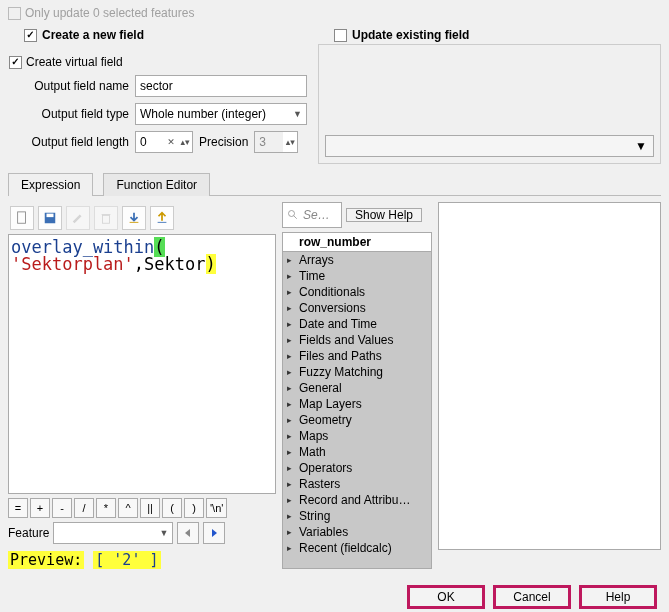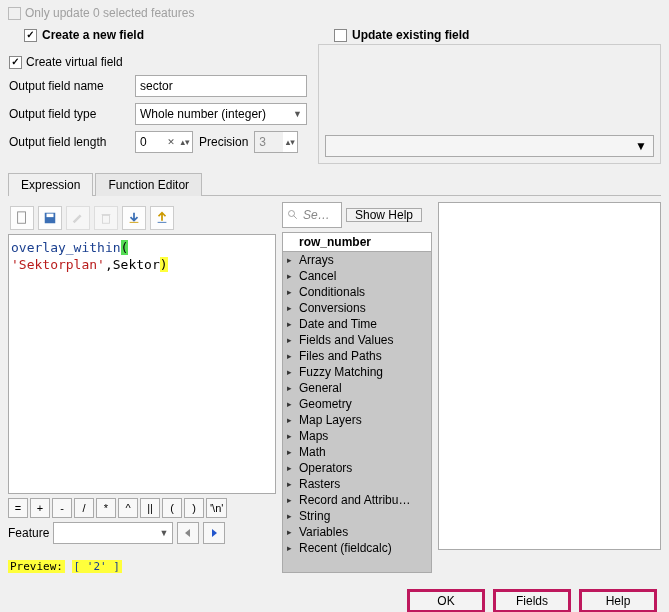--- a/index.html
+++ b/index.html
@@ -9,54 +9,54 @@
   .disabled { color: #a0a0a0; }
   .checkbox { width: 13px; height: 13px; border: 1px solid #888; background: #fff; display: inline-flex; align-items: center; justify-content: center; font-size: 10px; line-height: 1; }
   .checkbox.disabled { border-color: #bbb; background: #f0f0f0; }
   .checkbox.checked::after { content: "✓"; color: #000; font-weight: bold; }
   .topcols { display: flex; gap: 10px; margin-top: 4px; }
   .leftcol { flex: 0 0 300px; }
   .rightcol { flex: 1; }
   .groupbox { border: 1px solid transparent; padding: 2px 0 6px 0; }
   .group-title { font-weight: bold; display: flex; align-items: center; gap: 5px; padding: 2px 16px; }
   .field-row { display: flex; align-items: center; gap: 6px; margin-top: 6px; }
-  .label { min-width: 120px; }
+  .label { min-width: 120px; text-align: right; }
   input[type=text].txt { border: 1px solid #aaa; background: #fff; height: 22px; padding: 0 4px; font-family: inherit; font-size: 12px; }
   .combo { border: 1px solid #aaa; background: #fff; height: 22px; display: flex; align-items: center; justify-content: space-between; padding: 0 4px; }
   .combo .arrow { font-size: 9px; color: #555; }
   .spin { display: flex; align-items: center; border: 1px solid #aaa; background: #fff; height: 22px; }
   .spin input { border: none; width: 28px; text-align: left; padding: 0 4px; font-family: inherit; font-size: 12px; height: 20px; }
   .spin .btns { display: flex; flex-direction: row; }
   .spin .sb { width: 14px; height: 20px; display:flex; align-items:center; justify-content:center; font-size: 9px; color:#555;}
   .spin.disabled input { color: #888; background:#f0f0f0; }
   .right-box { border: 1px solid #ccc; background: #f0f0f0; height: 120px; padding: 6px; display:flex; flex-direction:column; justify-content:flex-end;}
   .right-combo { border: 1px solid #aaa; background: #f5f5f5; height: 22px; display:flex; align-items:center; justify-content:flex-end; padding:0 6px;}
   .tabs { display: flex; margin-top: 8px; border-bottom: 1px solid #bbb; }
-  .tab { border: 1px solid #bbb; border-bottom: none; padding: 4px 12px; background: #e8e8e8; margin-right: 2px; position: relative; top: 1px;}
+  .tab { border: 1px solid #bbb; border-bottom: none; padding: 4px 12px; background: #e8e8e8; margin-right: 10px; position: relative; top: 1px;}
   .tab.active { background: #f0f0f0; }
   .tabcontent { display: flex; gap: 6px; padding-top: 6px; }
   .col-a { flex: 0 0 268px; display:flex; flex-direction:column; }
   .col-b { flex: 0 0 150px; display:flex; flex-direction:column; }
   .col-c { flex: 1; }
   .toolbar { display: flex; gap: 4px; padding: 4px 2px;}
   .tbtn { width: 24px; height: 24px; border: 1px solid #ccc; background: #fdfdfd; display:flex; align-items:center; justify-content:center; }
   .tbtn.disabled { opacity: 0.5; }
   .tbtn svg { width:14px; height:14px; }
-  .editor { border:1px solid #aaa; background:#fff; height:260px; padding:4px 2px; font-family: Consolas, monospace; font-size:13px; line-height:17px; overflow:hidden;}
+  .editor { border:1px solid #aaa; background:#fff; height:260px; padding:4px 2px; font-family: Consolas, monospace; font-size:17px; line-height:17px; overflow:hidden;}
   .editor .hl-fn { color:#1a3f8f; }
   .editor .hl-paren1 { background: #55dd55; color:#000;}
   .editor .hl-str { color:#b91c1c; }
   .editor .hl-arg { color:#000; }
   .editor .hl-paren2 { background: #ffff3b; color:#000;}
   .oprow { display:flex; gap:2px; margin-top:4px;}
   .opbtn { border:1px solid #aaa; background:#f8f8f8; min-width:20px; height:20px; display:flex; align-items:center; justify-content:center; font-size:11px; padding:0 3px;}
   .feat-row { display:flex; align-items:center; gap:4px; margin-top:4px;}
   .navbtn { border:1px solid #aaa; background:#f8f8f8; width:22px; height:22px; display:flex; align-items:center; justify-content:center;}
   .navbtn svg{width:10px;height:10px;}
-  .preview { margin-top:16px; font-family: Consolas, monospace; font-size:11px;}
+  .preview { margin-top:7px; font-family: Consolas, monospace; font-size:15px;}
   .preview .lbl { background:#ffff3b; padding:0 2px;}
   .preview .val { background:#ffff3b; padding:0 2px; color:#1a3f8f;}
   .search { border:1px solid #aaa; background:#fff; height:26px; display:flex; align-items:center; padding:0 4px; gap:4px; width:60px;}
   .search svg{width:12px;height:12px;}
   .search span{ color:#888; font-style:italic; white-space:nowrap; overflow:hidden;}
   .helpbtn { border:1px solid #aaa; background:#f3f3f3; height:14px; padding:0 8px; display:flex; align-items:center;}
   .funclist { border:1px solid #aaa; background:#c8c8c8; flex:1; margin-top:4px; overflow:hidden;}
   .funclist .hdr { background:#fff; font-weight:bold; padding:2px 6px 2px 16px; border-bottom:1px solid #aaa;}
   .funclist .item { padding:1px 4px 1px 4px; display:flex; align-items:center; gap:2px; white-space:nowrap; overflow:hidden; text-overflow:ellipsis;}
   .funclist .item::before { content:"▸"; font-size:9px; color:#333; width:10px; display:inline-block;}
@@ -215,45 +215,45 @@
               <line x1="9" y1="9" x2="13" y2="13" stroke="#888"></line>
             </svg>
           <span>Se…</span>
         </div>
         <div class="helpbtn">Show Help</div>
       </div>
       <div class="funclist">
         <div class="hdr">row_number</div>
         <div id="funcitems">
             <div class="item">Arrays</div>
-            <div class="item">Cancel</div>
+            <div class="item">Time</div>
             <div class="item">Conditionals</div>
             <div class="item">Conversions</div>
             <div class="item">Date and Time</div>
             <div class="item">Fields and Values</div>
             <div class="item">Files and Paths</div>
             <div class="item">Fuzzy Matching</div>
             <div class="item">General</div>
+            <div class="item">Map Layers</div>
             <div class="item">Geometry</div>
-            <div class="item">Map Layers</div>
             <div class="item">Maps</div>
             <div class="item">Math</div>
             <div class="item">Operators</div>
             <div class="item">Rasters</div>
             <div class="item">Record and Attribu…</div>
             <div class="item">String</div>
             <div class="item">Variables</div>
             <div class="item">Recent (fieldcalc)</div>
           </div>
       </div>
     </div>
 
     <div class="col-c">
       <div class="helppane"></div>
     </div>
   </div>
 
   <div class="bottombar">
     <div class="btn">OK</div>
-    <div class="btn">Fields</div>
+    <div class="btn">Cancel</div>
     <div class="btn">Help</div>
   </div>
 </div>
 
 </body></html>

